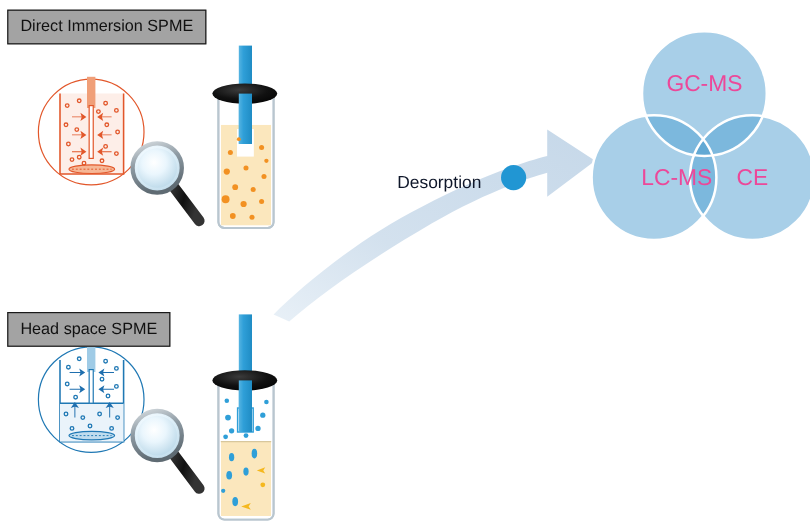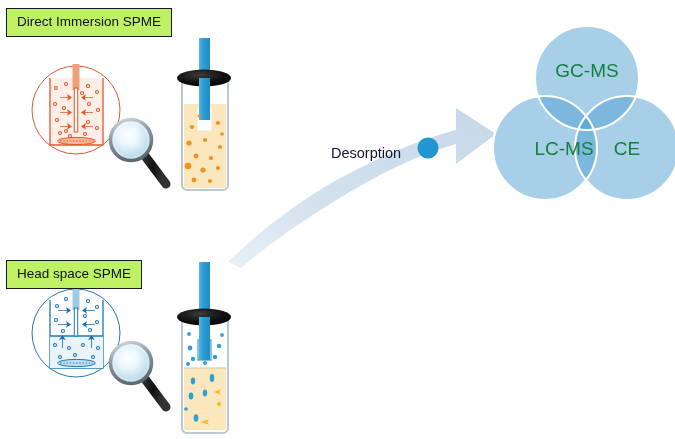--- a/index.html
+++ b/index.html
@@ -22,21 +22,21 @@
     position: absolute;
     top: 0;
     left: 0;
     width: 675px;
     height: 439px;
   }
   
   .label-box {
     position: absolute;
     border: 1.4px solid #1a1a1a;
-    background: #bef264;
+    background: #a3a3a3;
     color: #111111;
     font-size: 13.5px;
     line-height: 1;
     padding: 6px 10px 7px 10px;
     white-space: nowrap;
     box-sizing: border-box;
   }
   #label-di  { left: 6px;  top: 8px;   }
   #label-hs  { left: 6px;  top: 260px; }
 
@@ -47,21 +47,21 @@
     white-space: nowrap;
   }
   #desorption-label {
     left: 331px;
     top: 145px;
     font-size: 14.5px;
   }
   
   .venn-label {
     position: absolute;
-    color: #15803d;
+    color: #ec4899;
     white-space: nowrap;
     font-size: 19px;
     text-align: center;
   }
   #venn-gcms { left: 545px; top: 60px;  width: 84px; }
   #venn-lcms { left: 494px; top: 138px; width: 84px; padding-left: 28px; }
   #venn-ce   { left: 600px; top: 138px; width: 54px; }
 </style>
 </head>
 <body>

